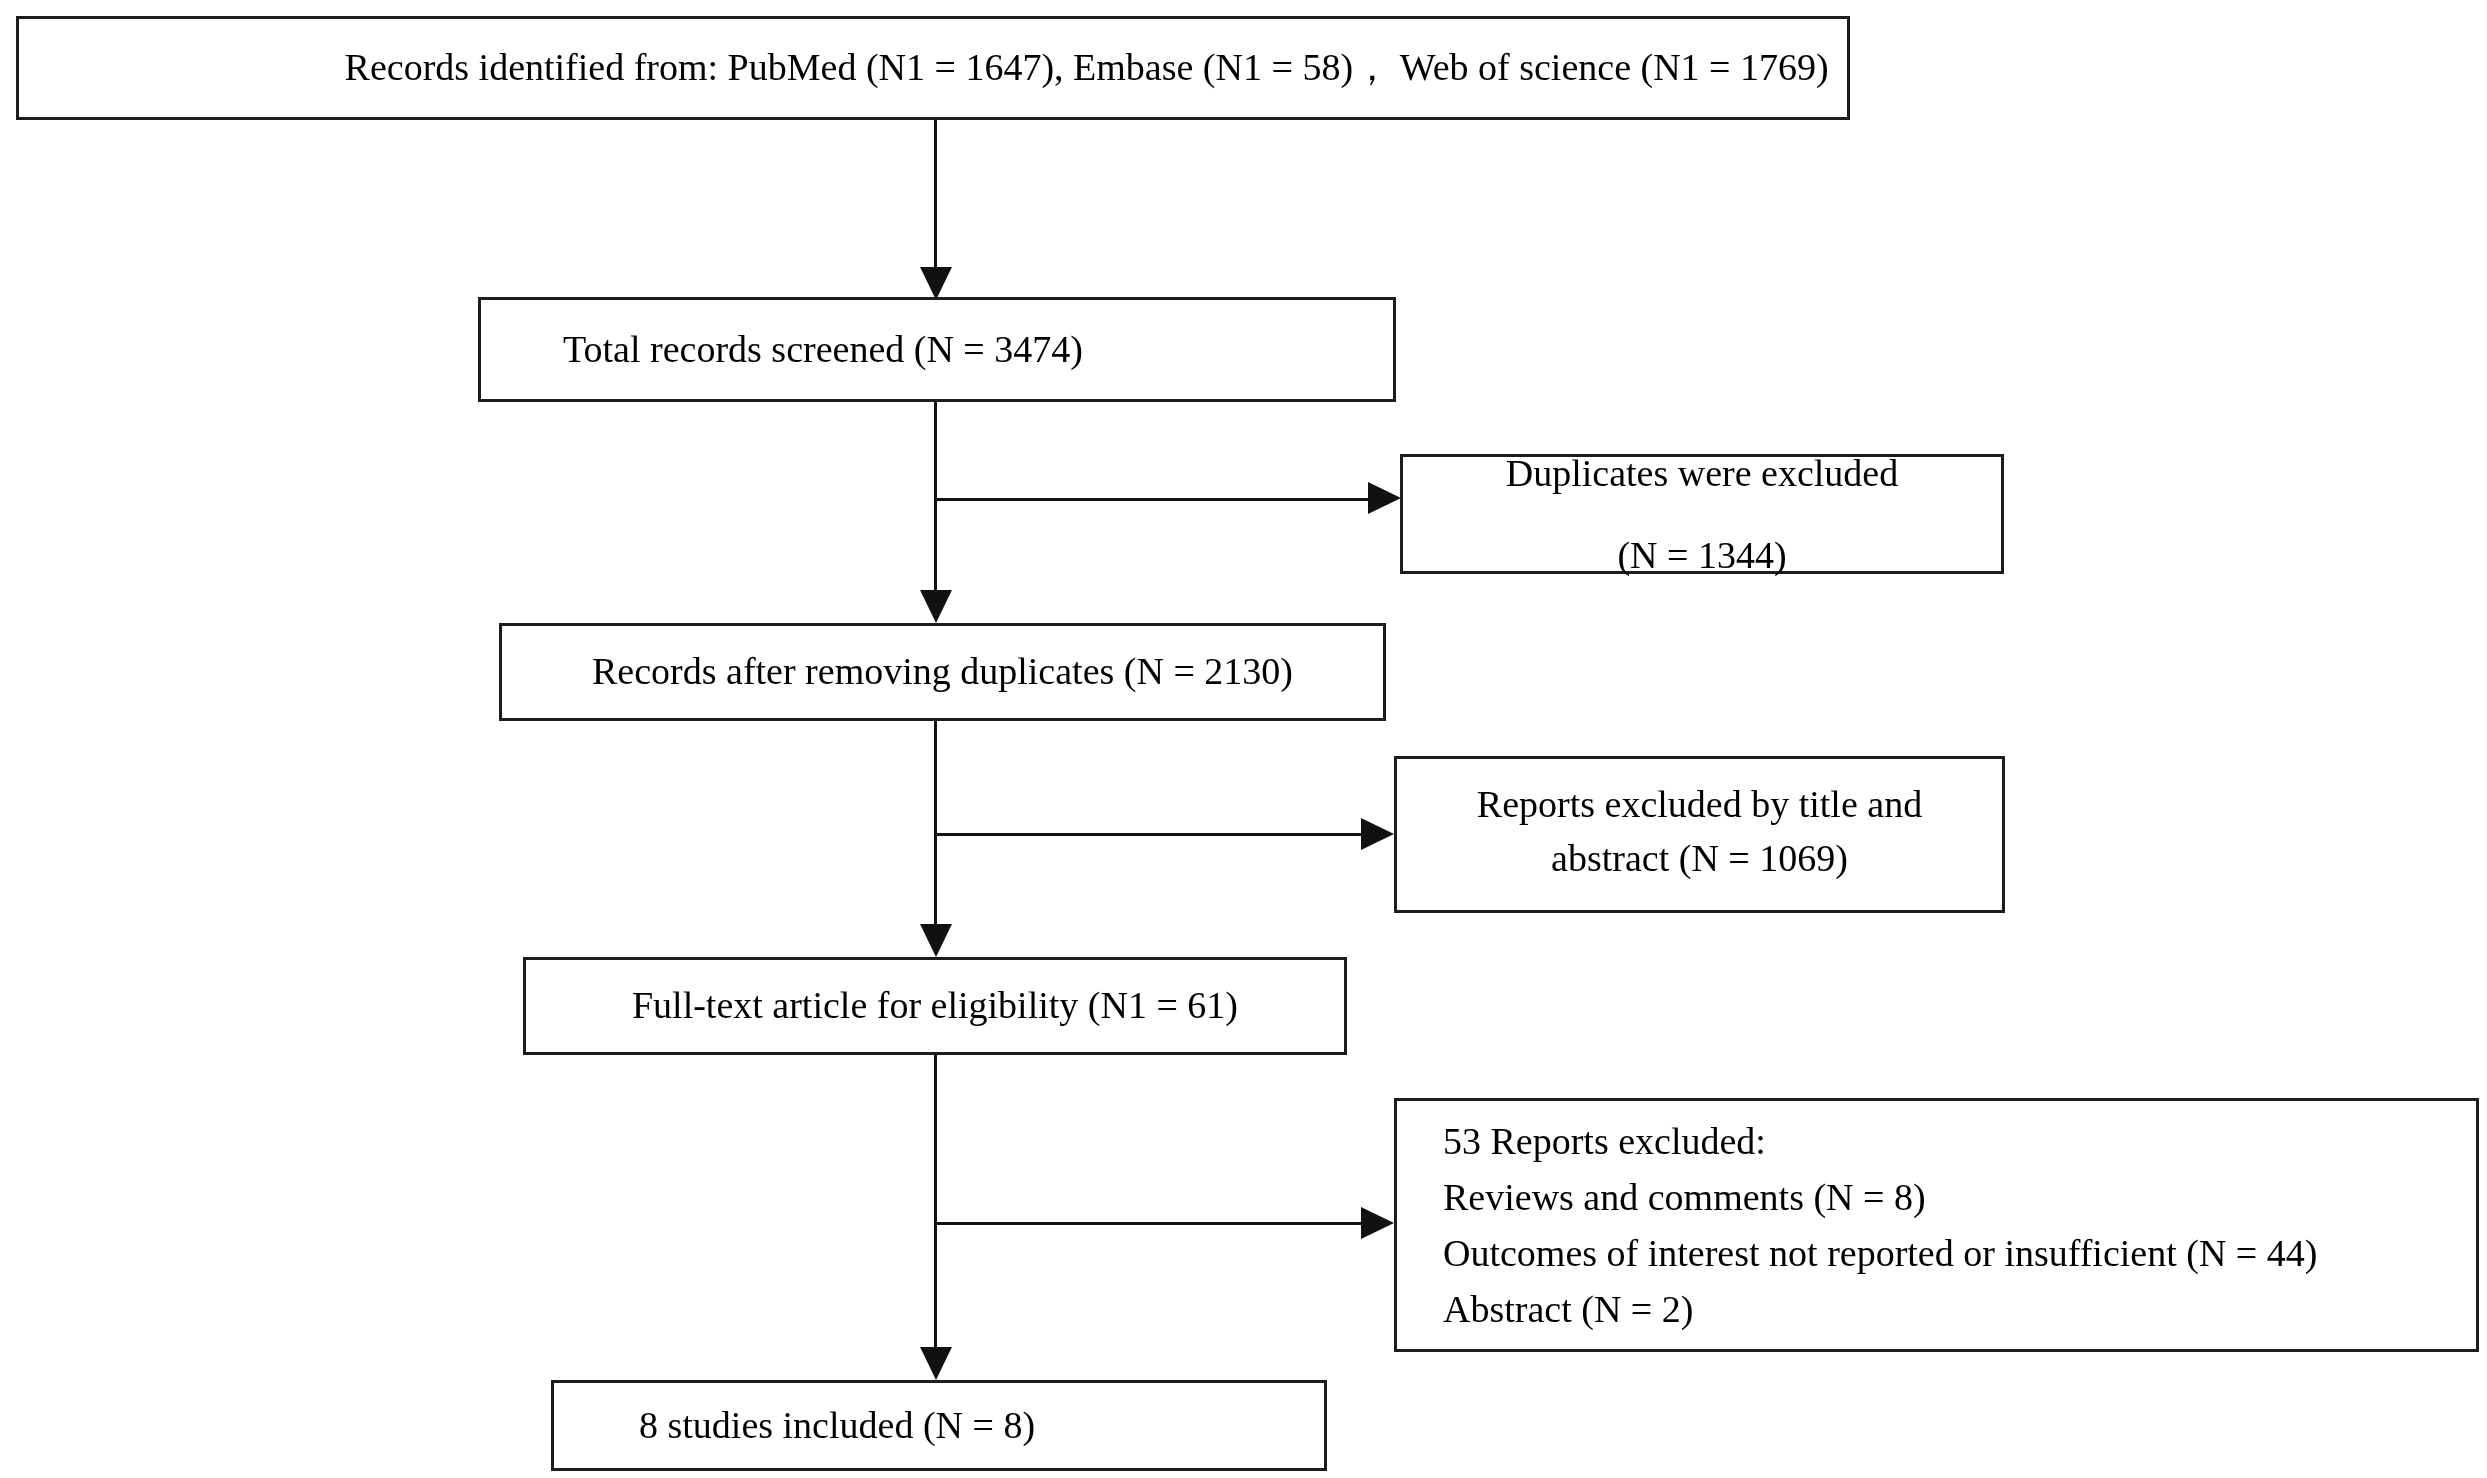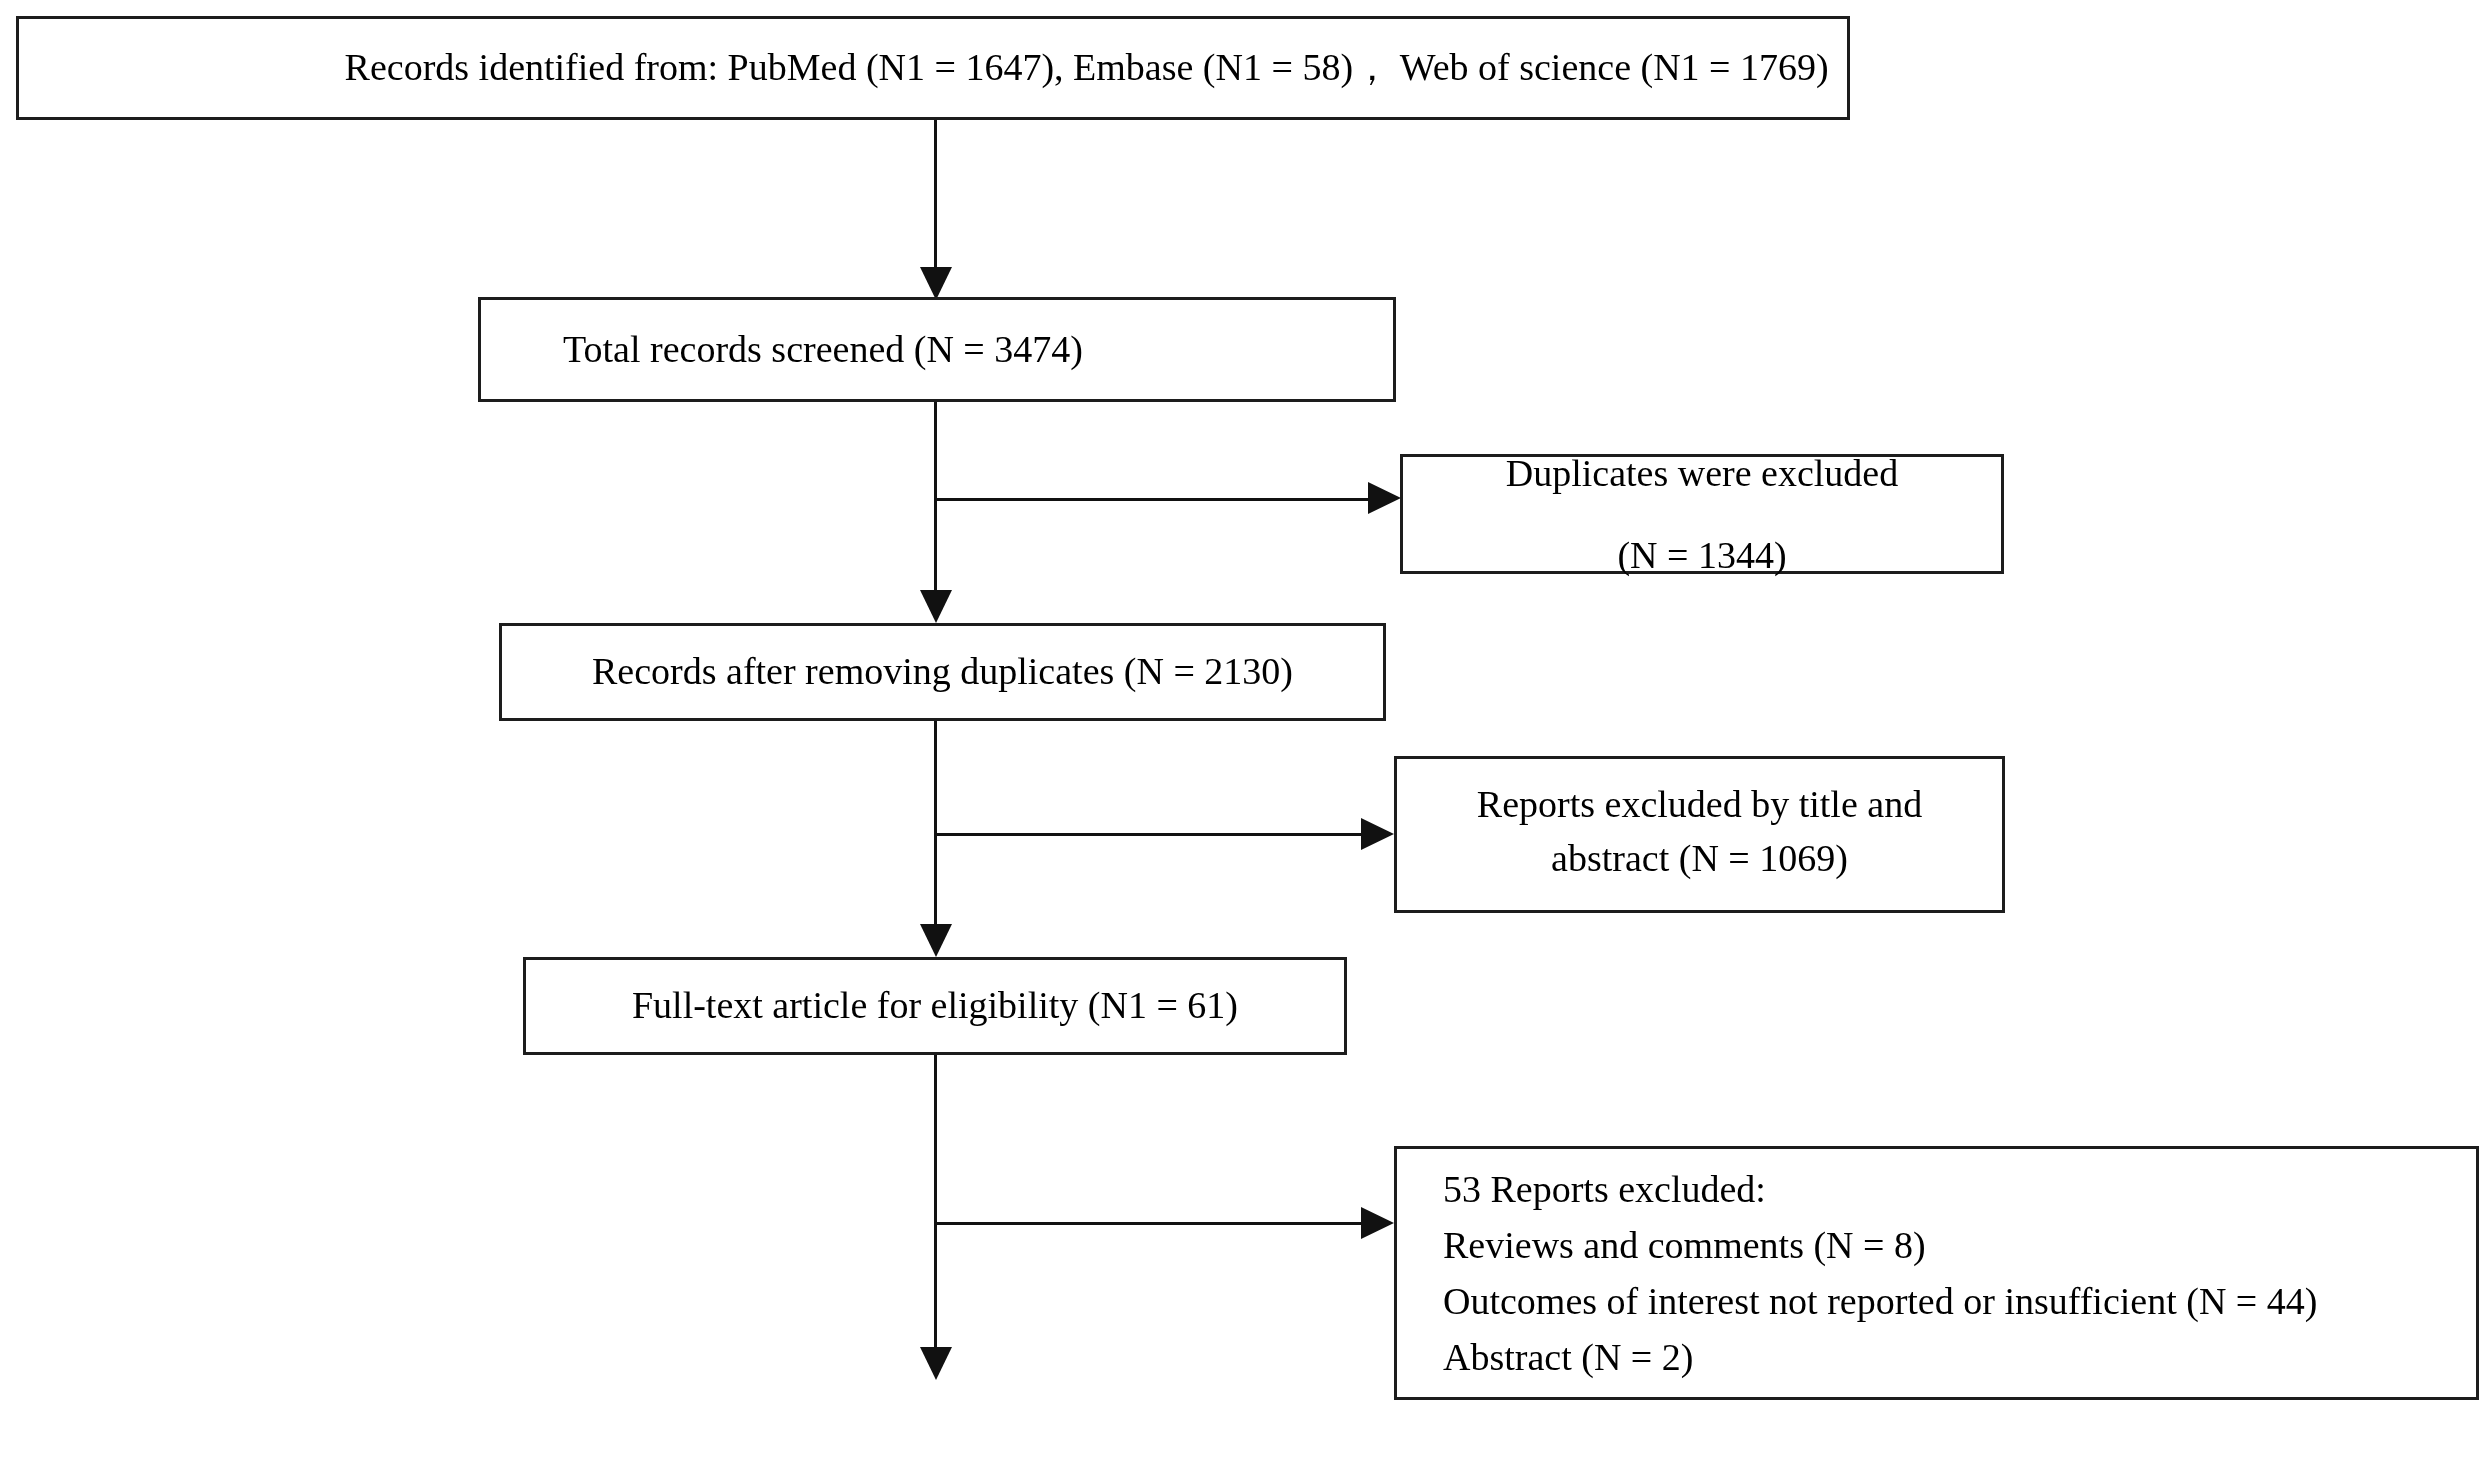--- a/index.html
+++ b/index.html
@@ -104,22 +104,25 @@
 
   <div class="box center-align" style="left:523px; top:957px; width:824px; height:98px; padding:0 12.2px;">
     <span class="line">Full-text article for eligibility (N1 = 61)</span>
   </div>
 
   <div class="vline" style="left:934px; top:1055px; height:293px;"></div>
   <div class="head-down" style="left:920px; top:1347px;"></div>
   <div class="hline" style="left:934px; top:1222px; width:428px;"></div>
   <div class="head-right" style="left:1361px; top:1207px;"></div>
 
-  <div class="box left-align multiline list-lines" style="left:1394px; top:1146px; width:1085px; height:254px; padding-left:46px; padding-right:9.1px;">
+  <div class="box left-align multiline list-lines" style="left:1394px; top:1098px; width:1085px; height:254px; padding-left:46px; padding-right:9.1px;">
     <div class="line">53 Reports excluded:</div>
     <div class="line">Reviews and comments (N = 8)</div>
     <div class="line">Outcomes of interest not reported or insufficient (N = 44)</div>
     <div class="line">Abstract (N = 2)</div>
   </div>
 
+  <div class="box left-align" style="left:551px; top:1380px; width:776px; height:91px; padding-left:85px; padding-right:12.2px;">
+    <span class="line">8 studies included (N = 8)</span>
+  </div>
 
 </div>
 
 
 </body></html>

